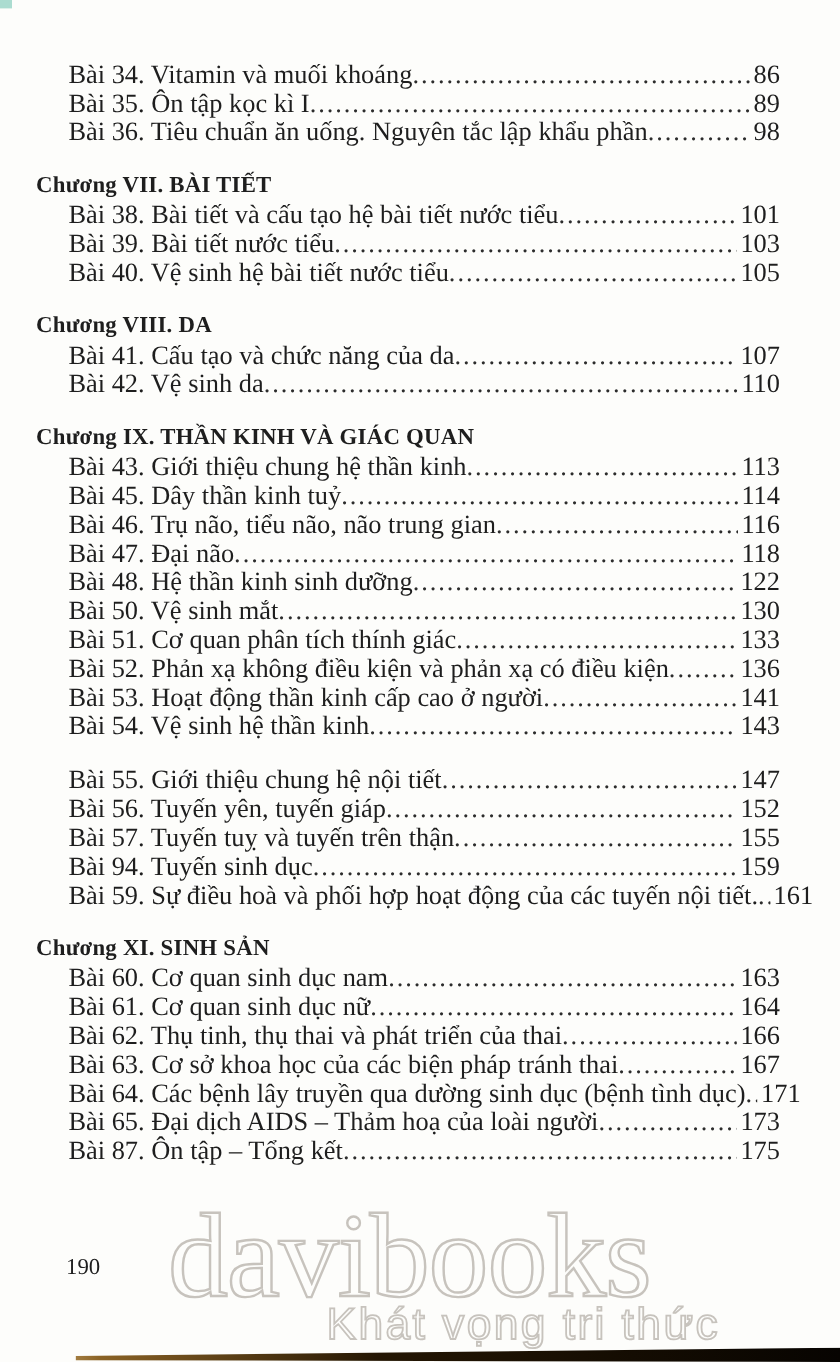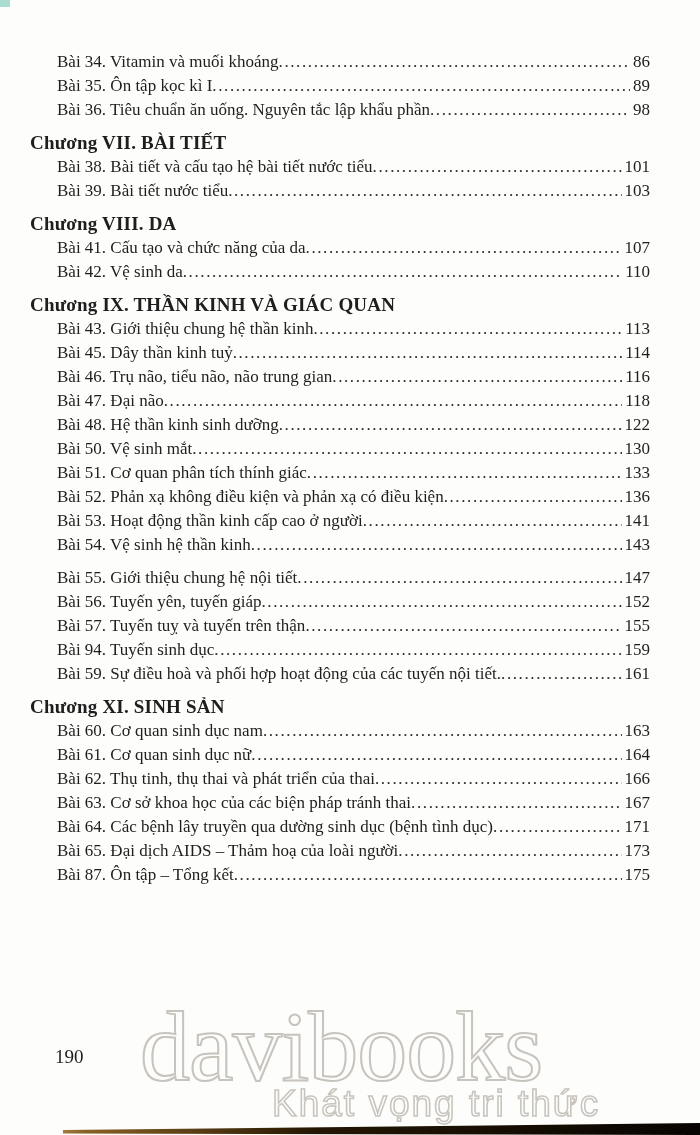--- a/index.html
+++ b/index.html
@@ -6,34 +6,34 @@
   .page {
     position: relative;
     width: 700px;
     height: 1135px;
     background: #fdfdfb;
     font-family: "Liberation Serif", serif;
     color: #1e1e1e;
     overflow: hidden;
   }
   .toc { position: absolute; top: 50px; left: 57px; right: 50px; }
-  .toc-section { margin-top: 9px; }
+  .toc-section { margin-top: 21px; }
   .toc-section:first-child { margin-top: 0; }
   .chapter-heading {
     font-weight: bold;
     font-size: 19px;
     line-height: 24px;
     margin-left: -27px;
     letter-spacing: 0.2px;
     white-space: nowrap;
   }
   .toc-row {
     display: flex;
     align-items: baseline;
-    font-size: 17px;
+    font-size: 22px;
     line-height: 24px;
   }
   .entry-label { white-space: nowrap; }
   .dots { flex: 1; min-width: 10px; overflow: hidden; white-space: nowrap; }
   .dots::after {
     content: "........................................................................................................................................";
     letter-spacing: 1.6px;
     color: #2c2c2c;
   }
   .pagenum { white-space: nowrap; padding-left: 3px; }
@@ -110,20 +110,25 @@
         <div class="toc-row">
           <span class="entry-label">Bài 38. Bài tiết và cấu tạo hệ bài tiết nước tiểu</span>
           <span class="dots"></span>
           <span class="pagenum">101</span>
         </div>
         <div class="toc-row">
           <span class="entry-label">Bài 39. Bài tiết nước tiểu</span>
           <span class="dots"></span>
           <span class="pagenum">103</span>
         </div>
+        <div class="toc-row">
+          <span class="entry-label">Bài 40. Vệ sinh hệ bài tiết nước tiểu</span>
+          <span class="dots"></span>
+          <span class="pagenum">105</span>
+        </div>
       </section>
       <section class="toc-section">
         <div class="chapter-heading">Chương VIII. DA</div>
         <div class="toc-row">
           <span class="entry-label">Bài 41. Cấu tạo và chức năng của da</span>
           <span class="dots"></span>
           <span class="pagenum">107</span>
         </div>
         <div class="toc-row">
           <span class="entry-label">Bài 42. Vệ sinh da</span>

